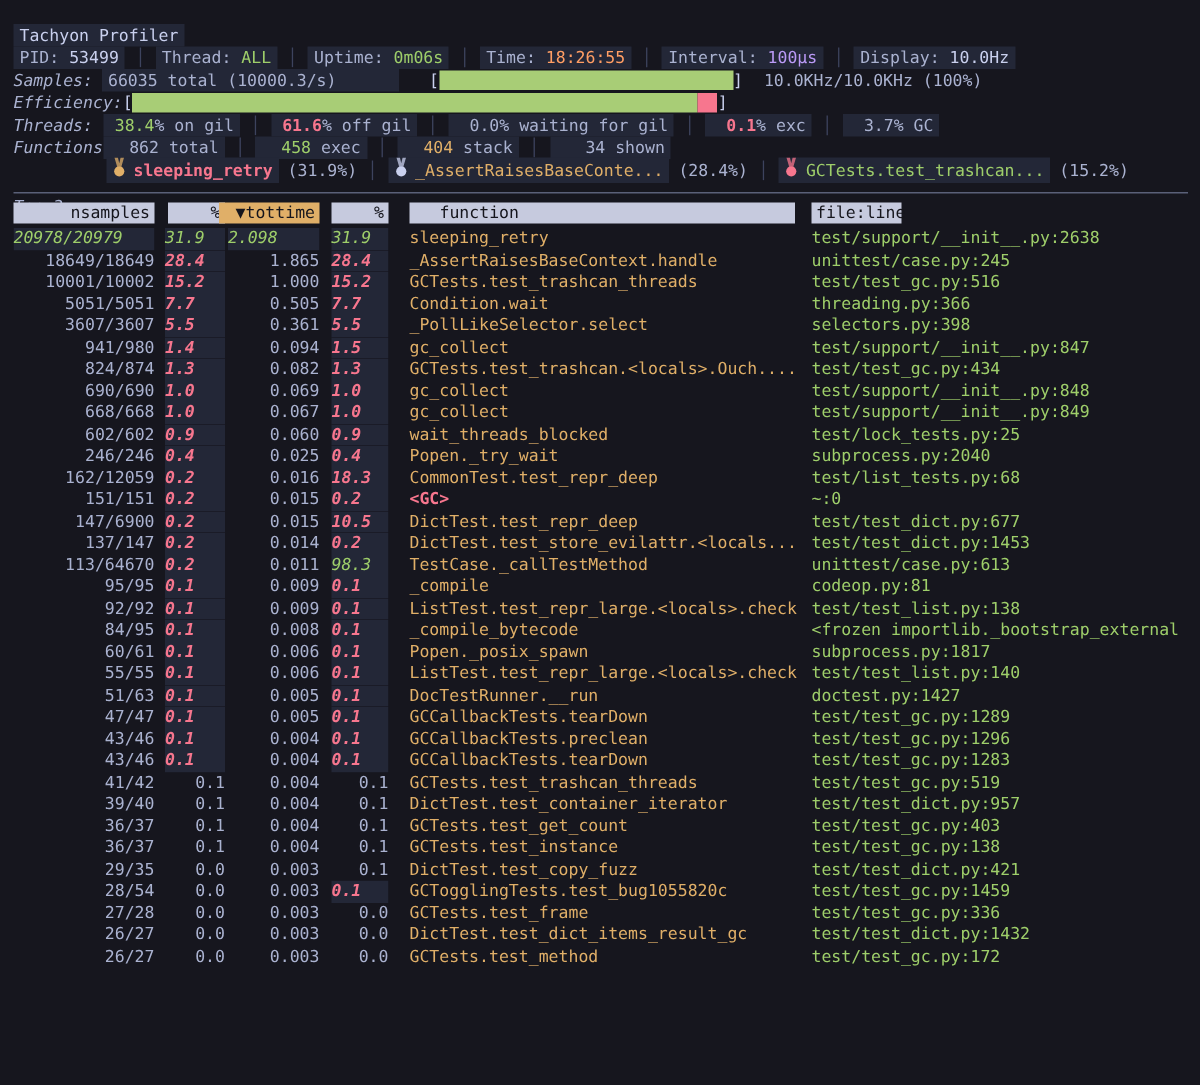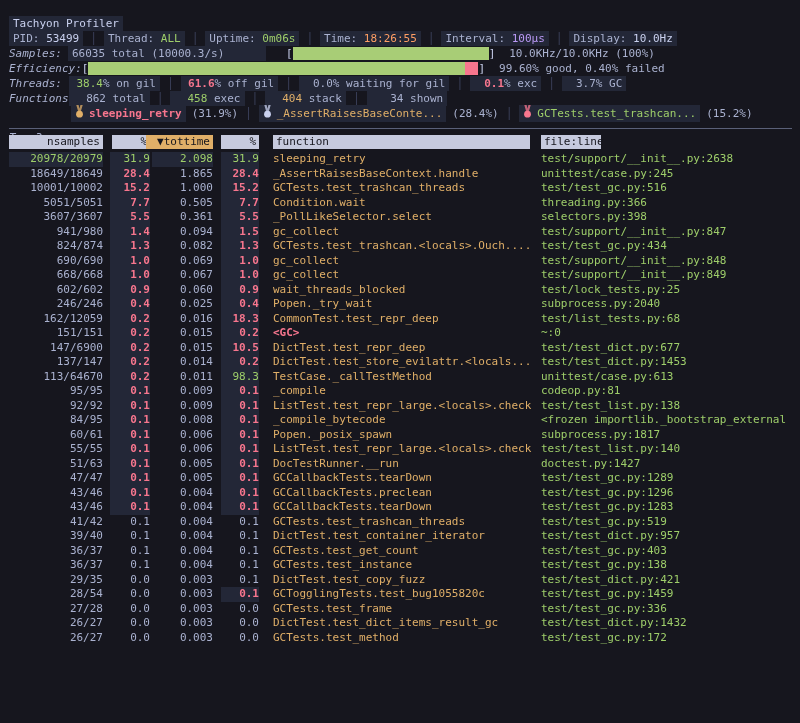--- a/index.html
+++ b/index.html
@@ -46,27 +46,27 @@
   .rule { height:1px; background:#5a6078; margin:7px 8px 6px 0; }
 
   
   .grid { display:grid; grid-template-columns:94px 47px 63px 46px 282px 1fr; }
   .hcell { height:15px; line-height:14px; margin-bottom:2px; }
   .hblk { background:#c6cade; color:#15151c; display:inline-block; height:14px; }
   .hb1 { width:94px; text-align:right; padding-right:3px; }
   .hb2 { width:38px; text-align:right; padding-right:3px; float:right; }
   .hb3 { width:67px; text-align:right; padding-right:3px; float:right; background:#e0af68; }
   .hb4 { width:38px; text-align:right; padding-right:3px; float:right; }
-  .hb5 { width:257px; padding-left:3px; }
+  .hb5 { width:257px; padding-left:20px; }
   .hb6 { width:60px; padding-left:3px; }
   .cell { height:14.5px; line-height:14.5px; white-space:pre; overflow:hidden; }
   .c1,.c2,.c3,.c4 { text-align:right; }
   .c5 { padding-left:14px; color:#e0af68; }
   .c6 { color:#9ece6a; }
-  .vblk { background:#232737; display:inline-block; text-align:right; }
+  .vblk { background:#232737; display:inline-block; text-align:left;font-style:italic; }
   .c1 .vblk { width:94px; }
   .c2 .vblk { width:40px; }
   .c3 .vblk { width:61px; }
   .c4 .vblk { width:38px; }
 
   .footer { margin-top:25px; color:#a3abc9; }
 </style>
 </head>
 <body>
 
@@ -97,21 +97,20 @@
     <span class="bar bar-samples"><span class="fill-good" style="width:196px;"></span></span>
     <span class="bracket">]</span>
     <span style="margin-left:14px;">10.0KHz/10.0KHz (100%)</span>
   </div>
 
   <div class="line eff-line">
     <span class="lbl">Efficiency:</span>
     <span class="bracket">[</span>
     <span class="bar bar-eff"><span class="fill-good" style="width:377px;"></span><span class="fill-fail" style="width:13px;"></span></span>
     <span class="bracket">]</span>
-    <span style="margin-left:14px;">99.60% good, 0.40% failed</span>
   </div>
 
   <div class="line threads-line">
     <span class="lbl">Threads:</span>
     <span id="threads-segs" style="display:inline-flex; align-items:center;"><span class="blk"><span class="num c-green">38.4</span><span>% on gil</span></span><span class="sep">│</span><span class="blk"><span class="num c-red">61.6</span><span>% off gil</span></span><span class="sep">│</span><span class="blk"><span class="num c-fg">0.0</span><span>% waiting for gil</span></span><span class="sep">│</span><span class="blk"><span class="num c-red">0.1</span><span>% exc</span></span><span class="sep">│</span><span class="blk"><span class="num c-fg">3.7</span><span>% GC</span></span></span>
   </div>
 
   <div class="line functions-line">
     <span class="lbl">Functions:</span>
     <span id="functions-segs" style="display:inline-flex; align-items:center;"><span class="blk"><span class="fnum c-fg">862</span><span> total</span></span><span class="sep">│</span><span class="blk"><span class="fnum c-green">458</span><span> exec</span></span><span class="sep">│</span><span class="blk"><span class="fnum c-yellow">404</span><span> stack</span></span><span class="sep">│</span><span class="blk"><span class="fnum c-fg">34</span><span> shown</span></span></span>

